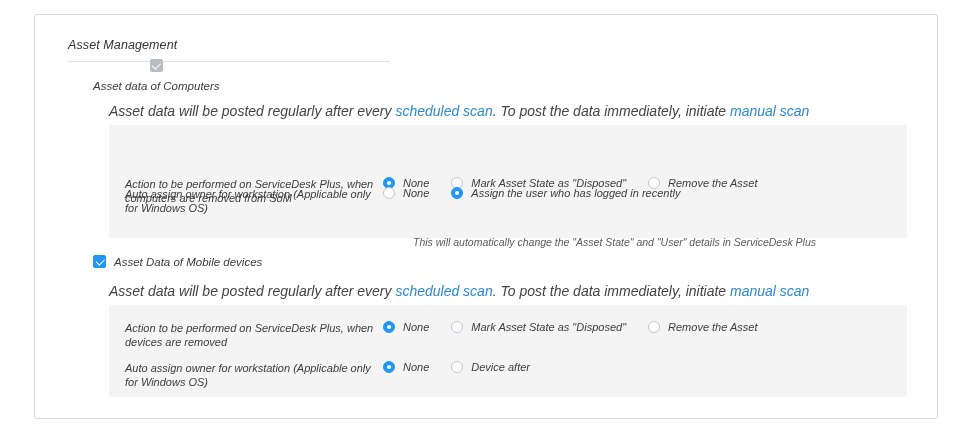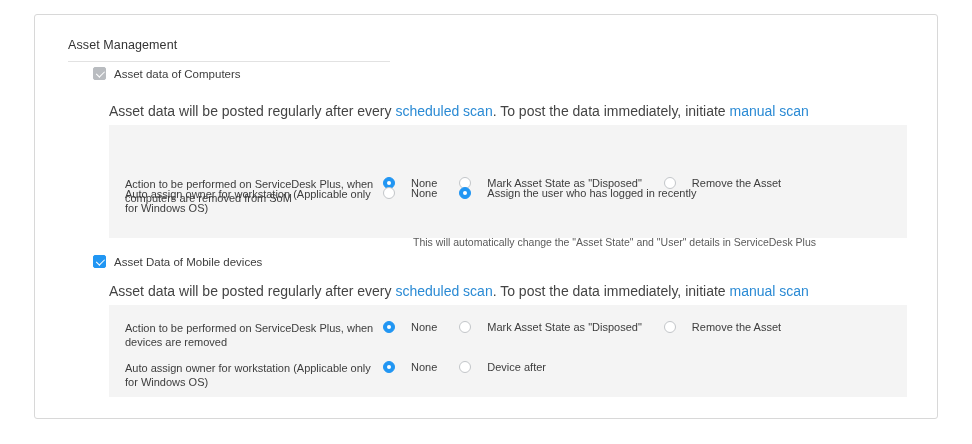--- a/index.html
+++ b/index.html
@@ -24,20 +24,21 @@
   .panel {
     position: absolute;
     left: 34px;
     top: 14px;
     width: 904px;
     height: 405px;
     background: #ffffff;
     border: 1px solid #d8d8d8;
     border-radius: 3px;
     box-sizing: border-box;
+    font-style: italic;
   }
   .section-title {
     position: absolute;
     left: 33px;
     top: 23px;
     font-size: 12.5px;
     color: #333333;
     letter-spacing: 0.1px;
   }
   .title-rule {
@@ -116,21 +117,21 @@
     line-height: 14px;
     width: 258px;
   }
   .opts {
     display: flex;
     align-items: center;
   }
   .opt {
     display: flex;
     align-items: center;
-    gap: 16px;
+    gap: 8px;
     margin-right: 22px;
     font-size: 11px;
     color: #3d3d3d;
     white-space: nowrap;
   }
   .radio {
     width: 12px;
     height: 12px;
     border-radius: 50%;
     box-sizing: border-box;
@@ -162,21 +163,21 @@
 </style>
 </head>
 <body>
 
 <div class="page">
   <div class="panel">
 
     <div class="section-title">Asset Management</div>
     <div class="title-rule"></div>
 
-    <div class="cb-row" style="left:58px; top:52px;">
+    <div class="cb-row" style="left:58px; top:44px;flex-direction:column;">
       <span class="cbox grey"></span>
       <span class="cb-label">Asset data of Computers</span>
     </div>
 
     <div class="desc" style="left:74px; top:88px;">
       <span>Asset data will be posted regularly after every </span><a class="lnk" href="#">scheduled scan</a><span>. To post the data immediately, initiate </span><a class="lnk" href="#">manual scan</a>
     </div>
 
     <div class="grey-box" style="left:74px; top:110px; width:798px; height:113px;">
 

